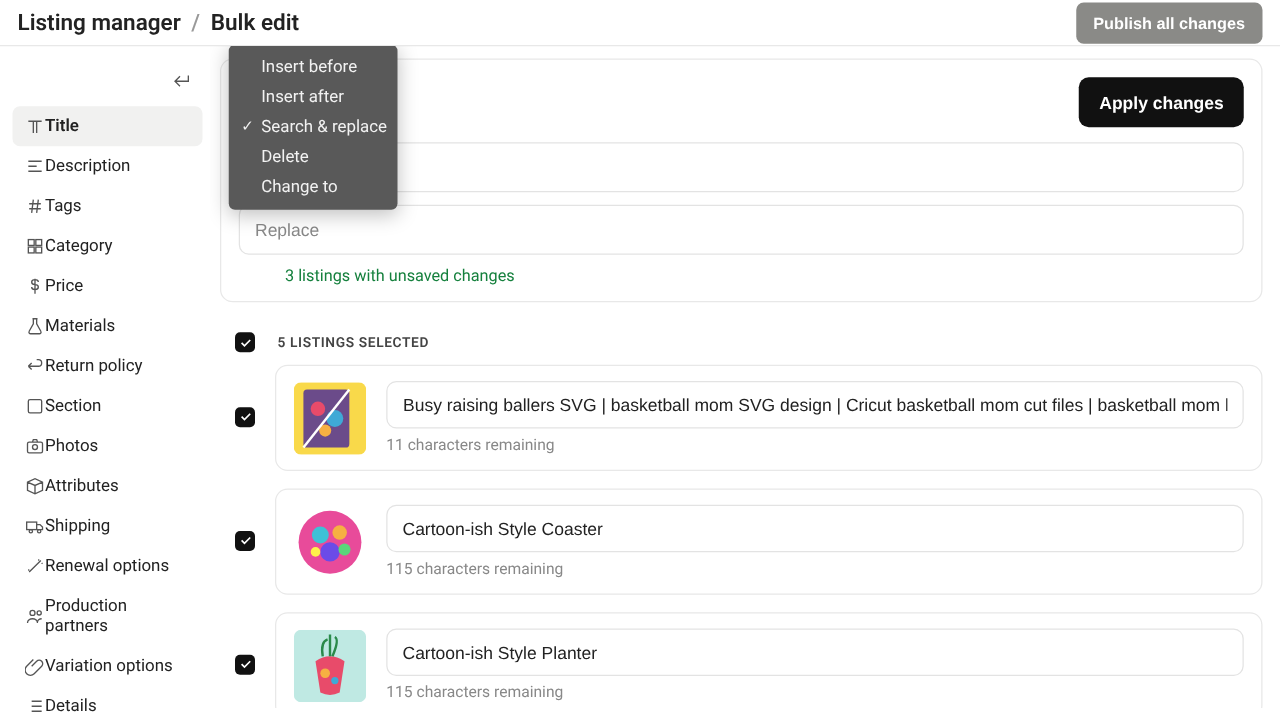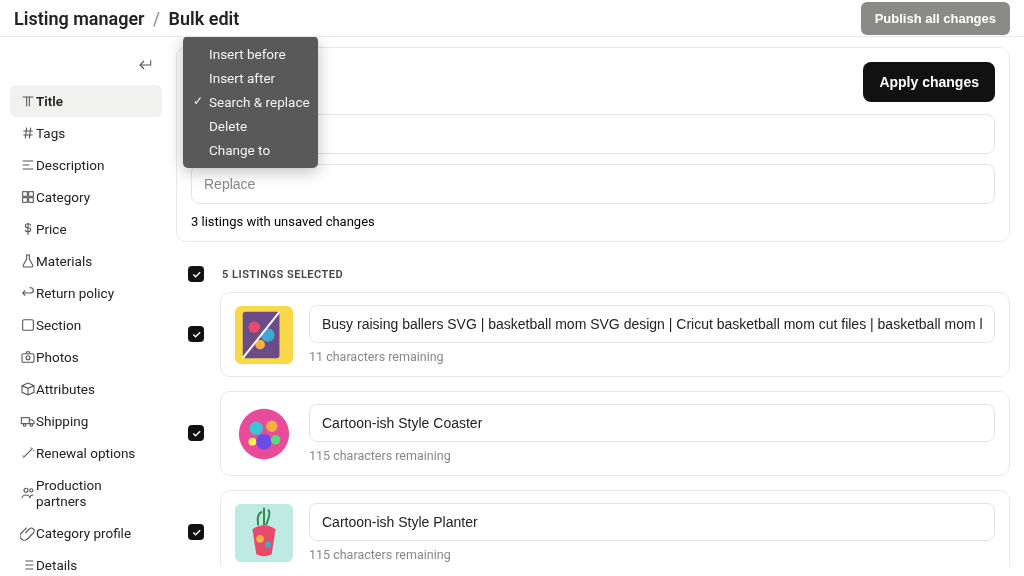--- a/index.html
+++ b/index.html
@@ -99,21 +99,21 @@
   width: 100%;
   border: 1px solid #e3e3e3;
   border-radius: 8px;
   padding: 11px 12px;
   font-size: 14px;
   color: #222;
   background: #fff;
 }
 .text-input::placeholder { color: #888; }
 .inputs-stack { margin-top: 12px; display: flex; flex-direction: column; gap: 10px; }
-.status-line { margin-top: 10px; font-size: 13px; color: #000000; }
+.status-line { margin-top: 10px; font-size: 13px; color: #15803d; margin-left: 37px; }
 
 
 .popover {
   position: absolute;
   top: -12px;
   left: 6px;
   background: #595959;
   color: #f2f2f2;
   border-radius: 5px;
   padding: 6px 0;
@@ -217,32 +217,32 @@
           <span class="nav-icon">
             <svg viewBox="0 0 24 24">
               <path d="M4 6h16M10 6v14M14 6v14"></path>
             </svg>
           </span>
           <span>Title</span>
         </div>
         <div class="nav-item">
           <span class="nav-icon">
             <svg viewBox="0 0 24 24">
+              <path d="M4 6h16M4 12h10M4 18h16"></path>
+            </svg>
+          </span>
+          <span>Description</span>
+        </div>
+        <div class="nav-item">
+          <span class="nav-icon">
+            <svg viewBox="0 0 24 24">
               <path d="M5 9h14M5 15h14M10 4l-2 16M16 4l-2 16"></path>
             </svg>
           </span>
           <span>Tags</span>
-        </div>
-        <div class="nav-item">
-          <span class="nav-icon">
-            <svg viewBox="0 0 24 24">
-              <path d="M4 6h16M4 12h10M4 18h16"></path>
-            </svg>
-          </span>
-          <span>Description</span>
         </div>
         <div class="nav-item">
           <span class="nav-icon">
             <svg viewBox="0 0 24 24">
               <rect x="4" y="4" width="7" height="7"></rect>
               <rect x="13" y="4" width="7" height="7"></rect>
               <rect x="4" y="13" width="7" height="7"></rect>
               <rect x="13" y="13" width="7" height="7"></rect>
             </svg>
           </span>
@@ -327,21 +327,21 @@
             </svg>
           </span>
           <span>Production partners</span>
         </div>
         <div class="nav-item">
           <span class="nav-icon">
             <svg viewBox="0 0 24 24">
               <path d="M8 12l6-6a4 4 0 116 6l-9 9a6 6 0 01-9-9l8-8"></path>
             </svg>
           </span>
-          <span>Category profile</span>
+          <span>Variation options</span>
         </div>
         <div class="nav-item">
           <span class="nav-icon">
             <svg viewBox="0 0 24 24">
               <path d="M8 6h12M8 12h12M8 18h12M4 6h.01M4 12h.01M4 18h.01"></path>
             </svg>
           </span>
           <span>Details</span>
         </div>
       </div>

